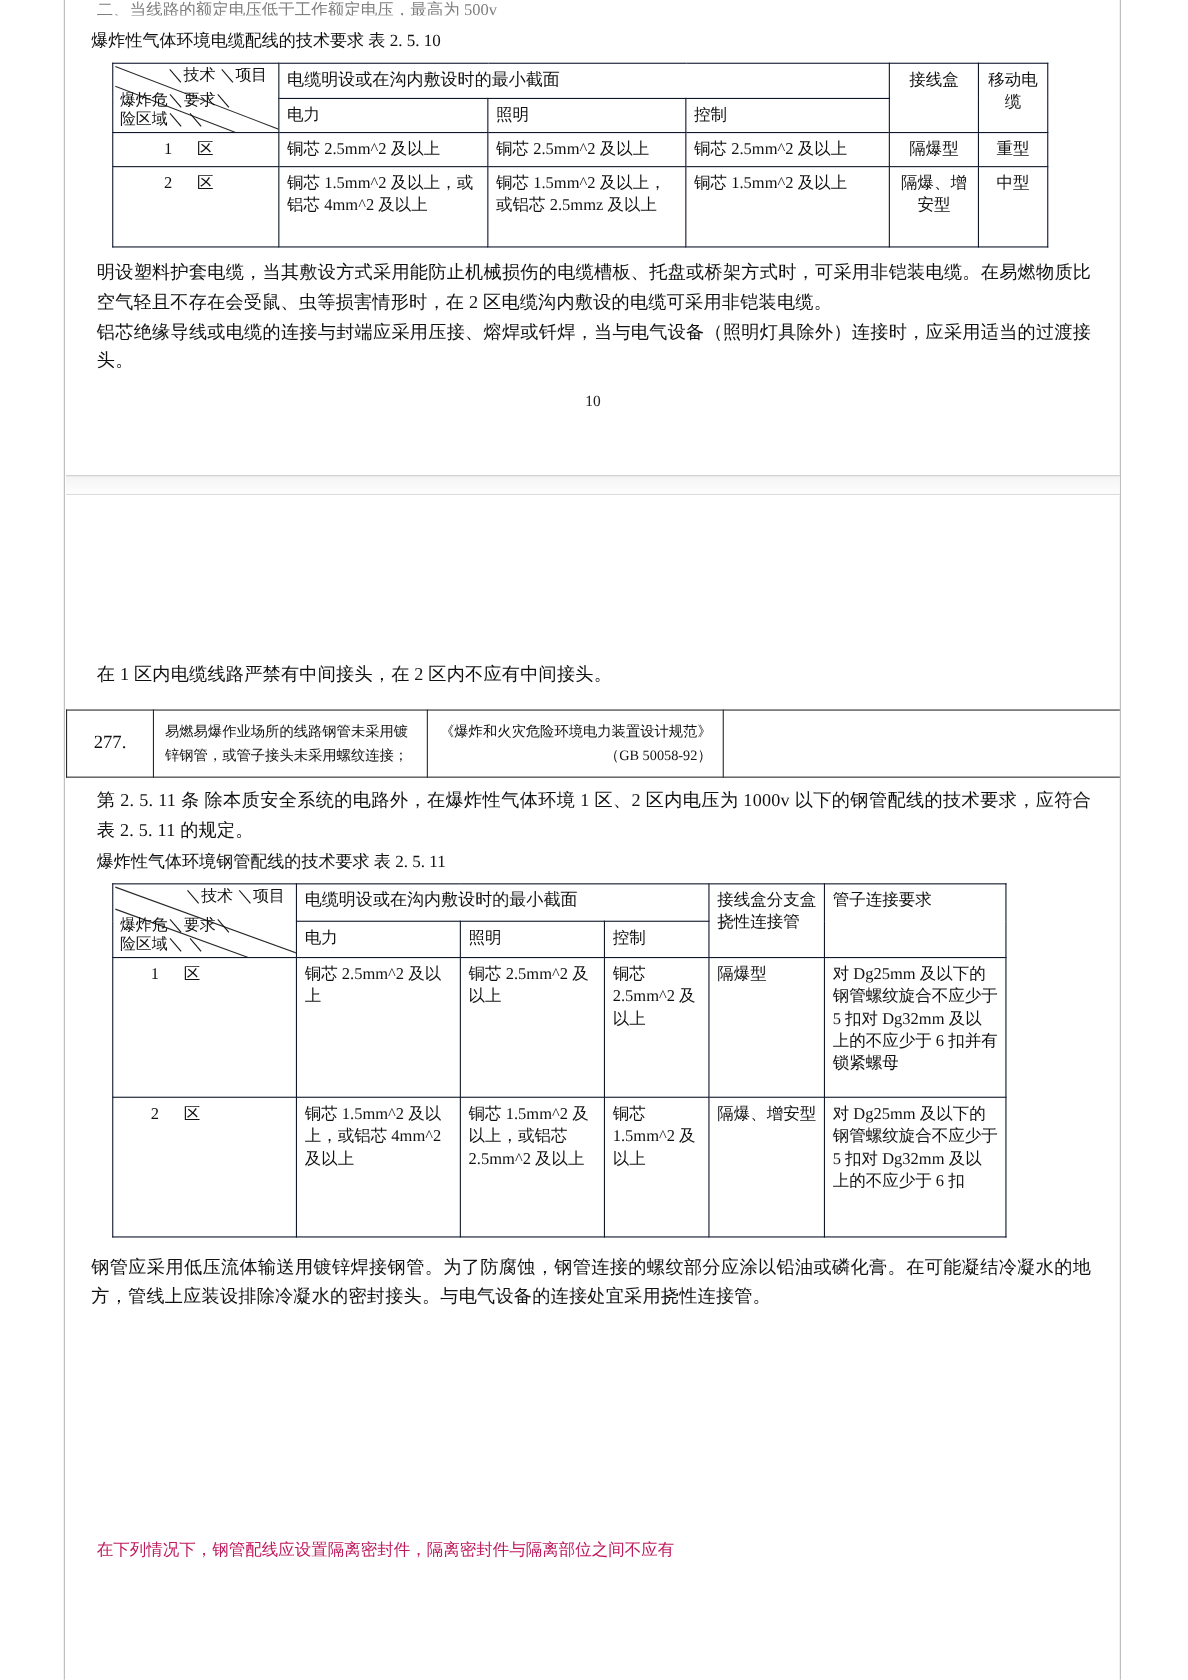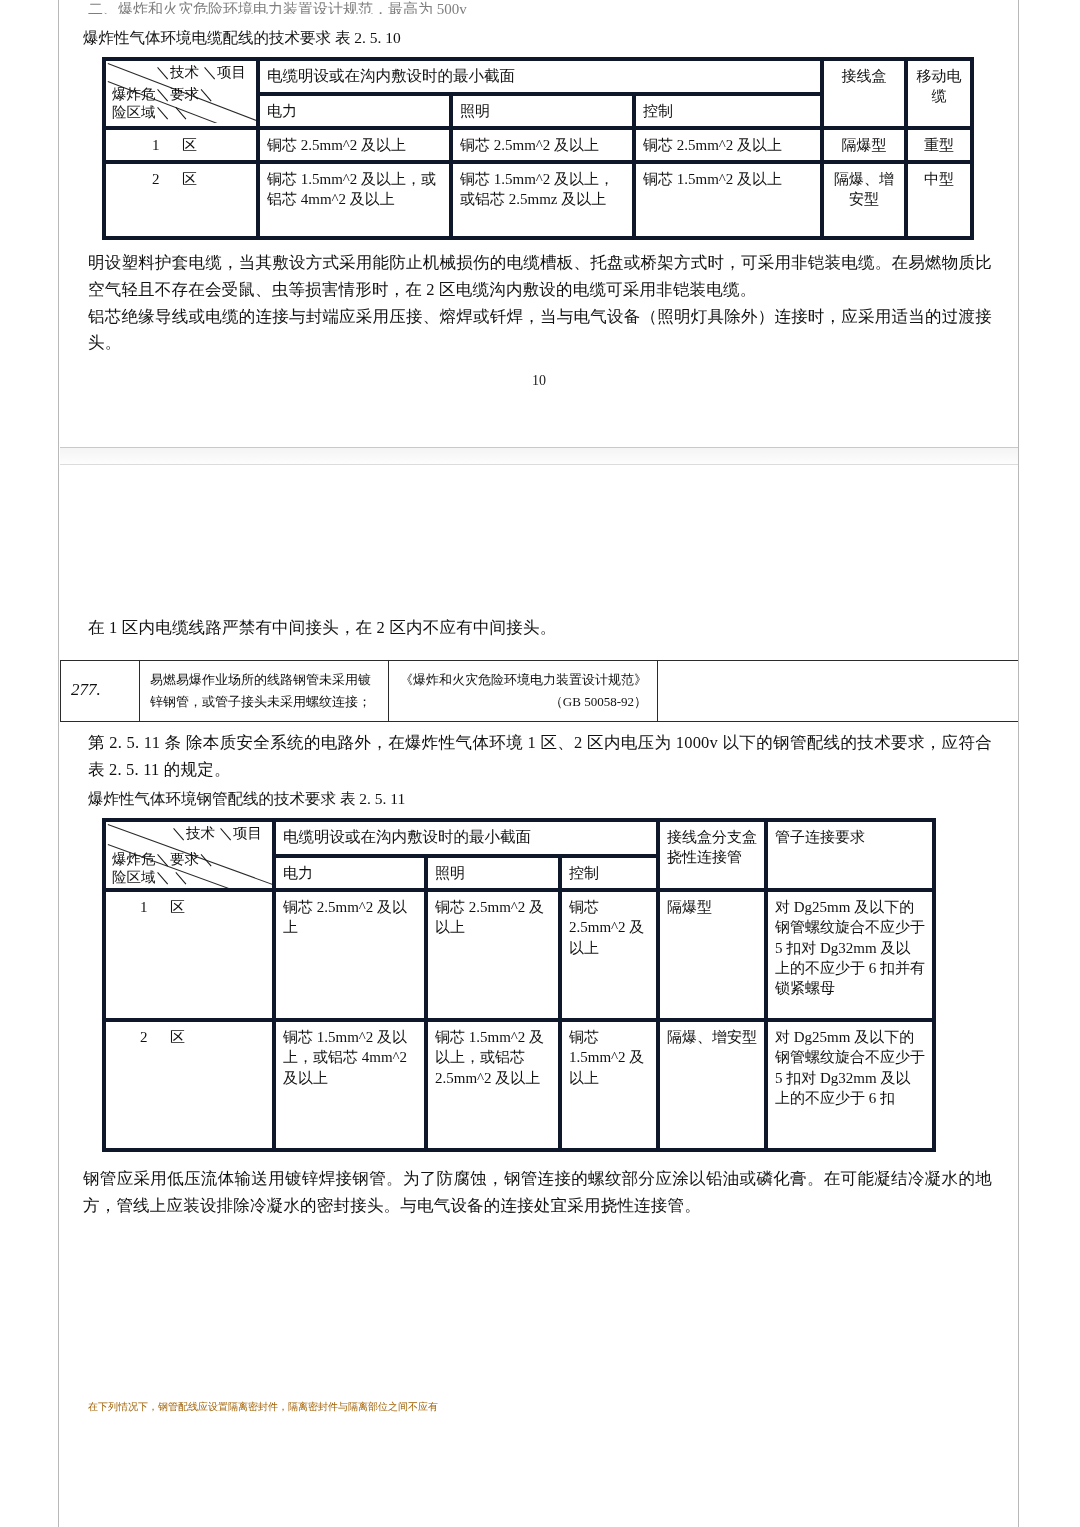--- a/index.html
+++ b/index.html
@@ -53,21 +53,21 @@
     line-height:1.6;
   }
 
   
   table.doc{
     border-collapse:collapse;
     margin-left:42px;
     background:#fff;
   }
   table.doc td{
-    border:4px solid #0f172a;
+    border:1px solid #0f172a;
     padding:5px 7px;
     font-size:15px;
     line-height:1.35;
     vertical-align:top;
     font-family:"Liberation Serif","DejaVu Serif",serif;
   }
   td.ctr{text-align:center;vertical-align:middle;}
   td.mid{vertical-align:middle;}
   .hdr-cell{position:relative;height:62px;width:150px;}
   .hdr-cell .t1{position:absolute;right:10px;top:2px;font-size:14.5px;}
@@ -105,48 +105,48 @@
     table-layout:fixed;
   }
   table.item td{
     border:1px solid #2b2b2b;
     font-size:13px;
     line-height:1.7;
     padding:8px 10px;
     vertical-align:top;
     font-family:"Liberation Serif","DejaVu Serif",serif;
   }
-  table.item td.num{width:58px;vertical-align:middle;font-size:17px;font-style:italic;}
+  table.item td.num{width:58px;text-align:center;vertical-align:middle;font-size:17px;}
   table.item td.desc{width:228px;}
   table.item td.ref{width:248px;text-align:right;}
   table.item td.empty{border-right:none;}
 
   .bottom-clip{
     position:absolute;
     left:60px;right:62px;
     top:1400px;
     height:20px;
     overflow:hidden;
-    color:#a16207;
-    font-size:10px;
+    color:#be185d;
+    font-size:15px;
     padding-left:28px;
     box-sizing:border-box;
   }
 </style>
 </head>
 <body>
 
 <div class="page">
 
   <div class="frame-left"></div>
   <div class="frame-right"></div>
 
   <div class="content">
 
-    <div class="clip-top">二、爆炸和火灾危险环境电力装置设计规范，最高为 500v</div>
+    <div class="clip-top">二、当线路的额定电压低于工作额定电压，最高为 500v</div>
 
     <div style="height:22px"></div>
 
 
     <div class="small-title" style="margin-top:4px;padding-left:23px;">爆炸性气体环境电缆配线的技术要求  表 2. 5. 10</div>
 
     <table class="doc" style="margin-top:6px;">
       <tbody>
           <tr>
         <td rowspan="2" class="mid" style="padding:0;width:150px;">

